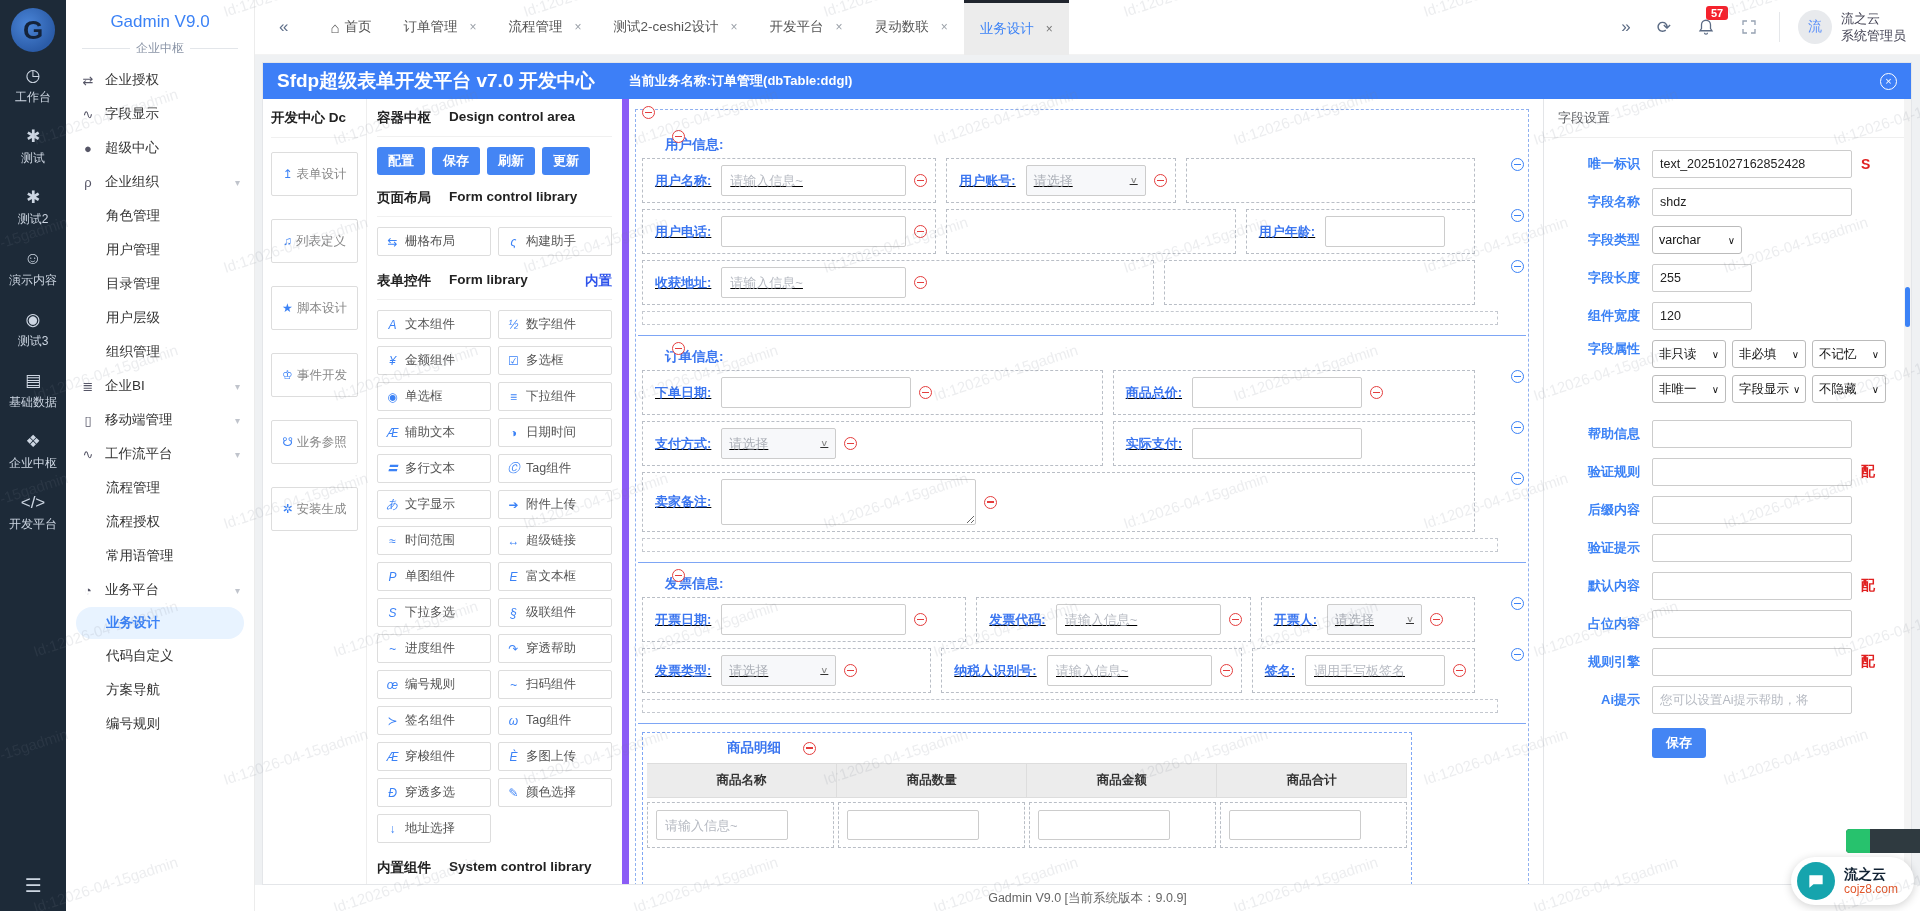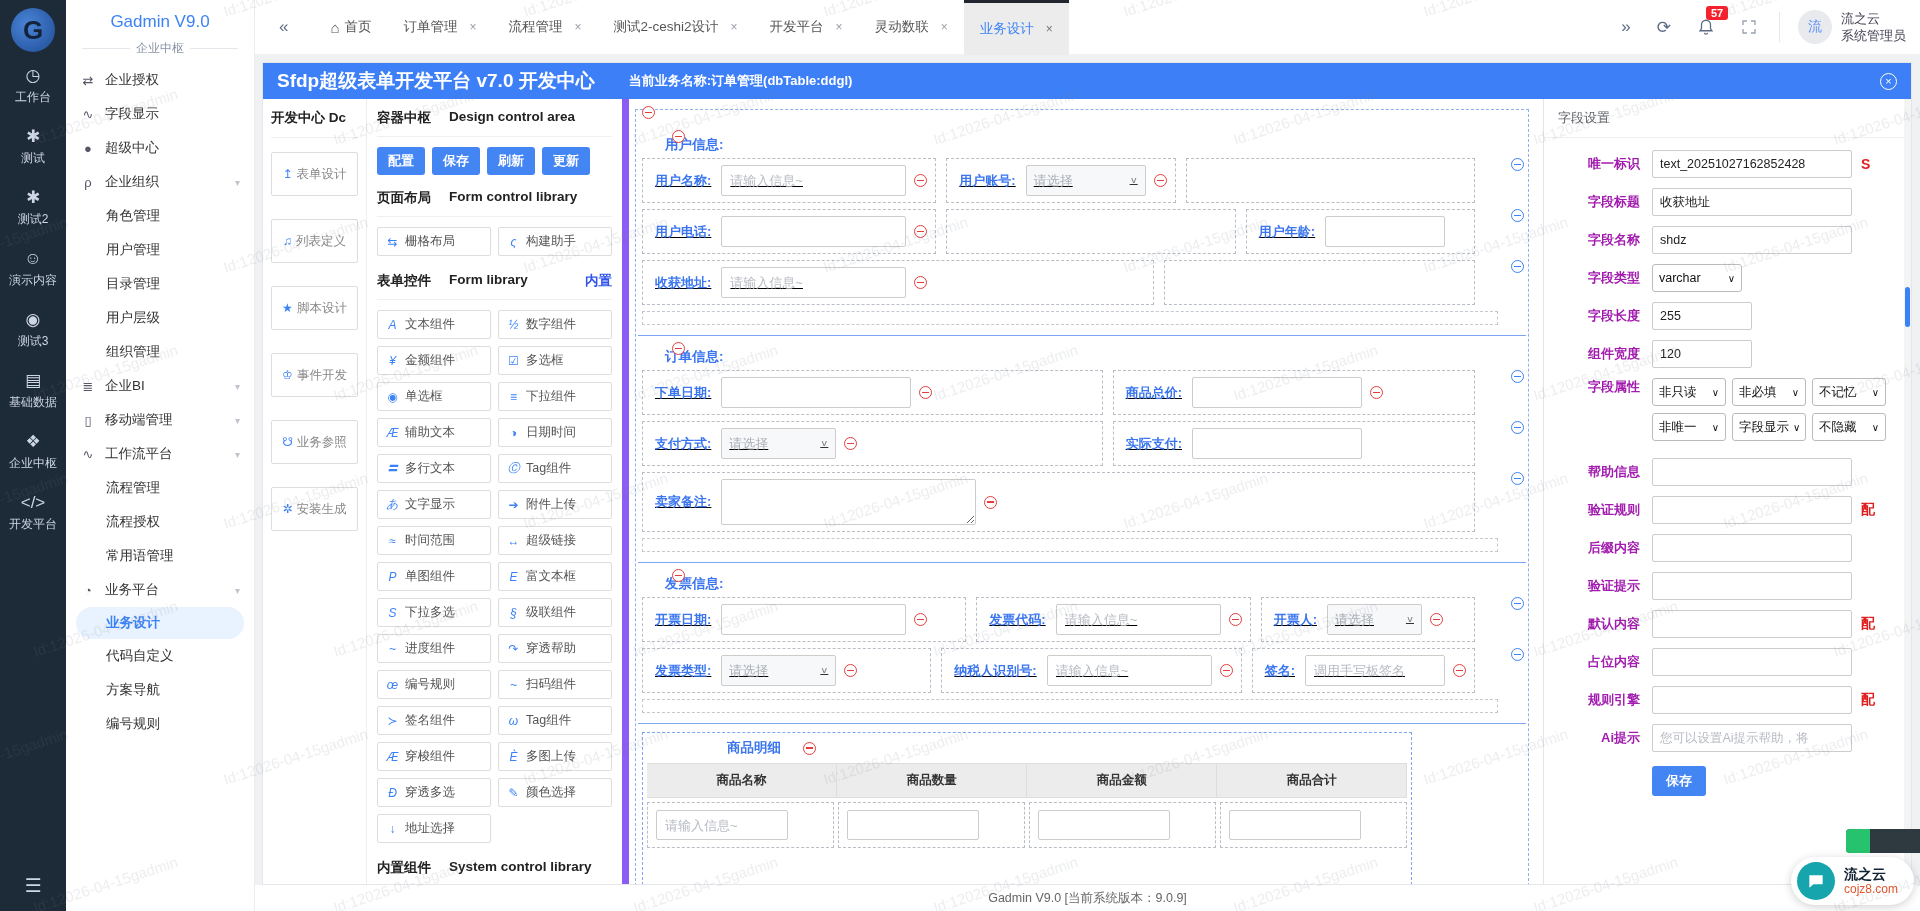--- a/index.html
+++ b/index.html
@@ -88,21 +88,21 @@
   .dt-head{display:flex;background:#ececec;border-top:1px solid #ddd;border-bottom:1px solid #ddd;margin:0 4px;}
   .dt-head div{flex:1;text-align:center;font-size:12.5px;color:#333;font-weight:bold;padding:8px 0;border-right:1px solid #ddd;}
   .dt-row{display:flex;margin:4px 4px 0;gap:4px;}
   .dt-cell{flex:1;border:1px dashed #b9bec6;padding:7px 8px;}
   .dt-cell input{width:78%;height:30px;border:1px solid #ccc;border-radius:2px;font-size:13px;padding:0 8px;}
   .dt-cell input::placeholder{color:#b6bac2;}
   
   #panel{width:368px;border-left:1px solid #e3e5e8;flex:none;position:relative;padding:0 0 0 0;overflow:hidden;}
   .p-title{font-size:13px;color:#606266;padding:10px 14px;border-bottom:1px solid #efefef;margin-bottom:12px;}
   .prow{display:flex;align-items:center;margin:0 0 10px 0;}
-  .plabel{width:96px;text-align:right;color:#a21caf;font-weight:bold;font-size:13px;margin-right:12px;flex:none;}
+  .plabel{width:96px;text-align:right;color:#3b82f6;font-weight:bold;font-size:13px;margin-right:12px;flex:none;}
   .pin{border:1px solid #ccc;border-radius:2px;height:28px;font-size:12.5px;padding:0 7px;color:#222;}
   .pin::placeholder{color:#b6bac2;}
   .psel{border:1px solid #bbb;border-radius:3px;height:28px;display:inline-flex;align-items:center;justify-content:space-between;font-size:12.5px;color:#111;padding:0 6px;background:#fff;cursor:pointer;white-space:nowrap;}
   .psel .car{font-size:10px;margin-left:4px;}
   .suffix{color:#e02020;font-weight:bold;font-size:14px;margin-left:9px;}
   .attr-grid .r{display:flex;gap:6px;margin-bottom:7px;}
   .psave{background:#4485f4;color:#fff;font-size:13px;border-radius:3px;padding:6px 14px;display:inline-block;margin:4px 0 0 108px;cursor:pointer;font-weight:bold;}
   .ptrack{position:absolute;right:0;top:0;bottom:0;width:7px;background:#f4f4f4;}
   .pthumb{position:absolute;right:1px;top:188px;width:5px;height:40px;background:#3b82f6;border-radius:3px;}
   
@@ -606,24 +606,20 @@
                 </div>
               </div></div>
           </div>
         <div id="panel">
           <div class="p-title">字段设置</div>
           <div id="panel-fields">
               <div class="prow">
                 <span class="plabel">唯一标识</span>
                 <input class="pin" value="text_20251027162852428" style="width: 200px;">
                 <span class="suffix">S</span>
-              </div>
-              <div class="prow">
-                <span class="plabel">字段标题</span>
-                <input class="pin" value="收获地址" style="width: 200px;">
               </div>
               <div class="prow">
                 <span class="plabel">字段名称</span>
                 <input class="pin" value="shdz" style="width: 200px;">
               </div>
               <div class="prow">
                 <span class="plabel">字段类型</span>
                 <span class="psel" style="width: 90px;">varchar<span class="car">∨</span></span>
               </div>
               <div class="prow">

